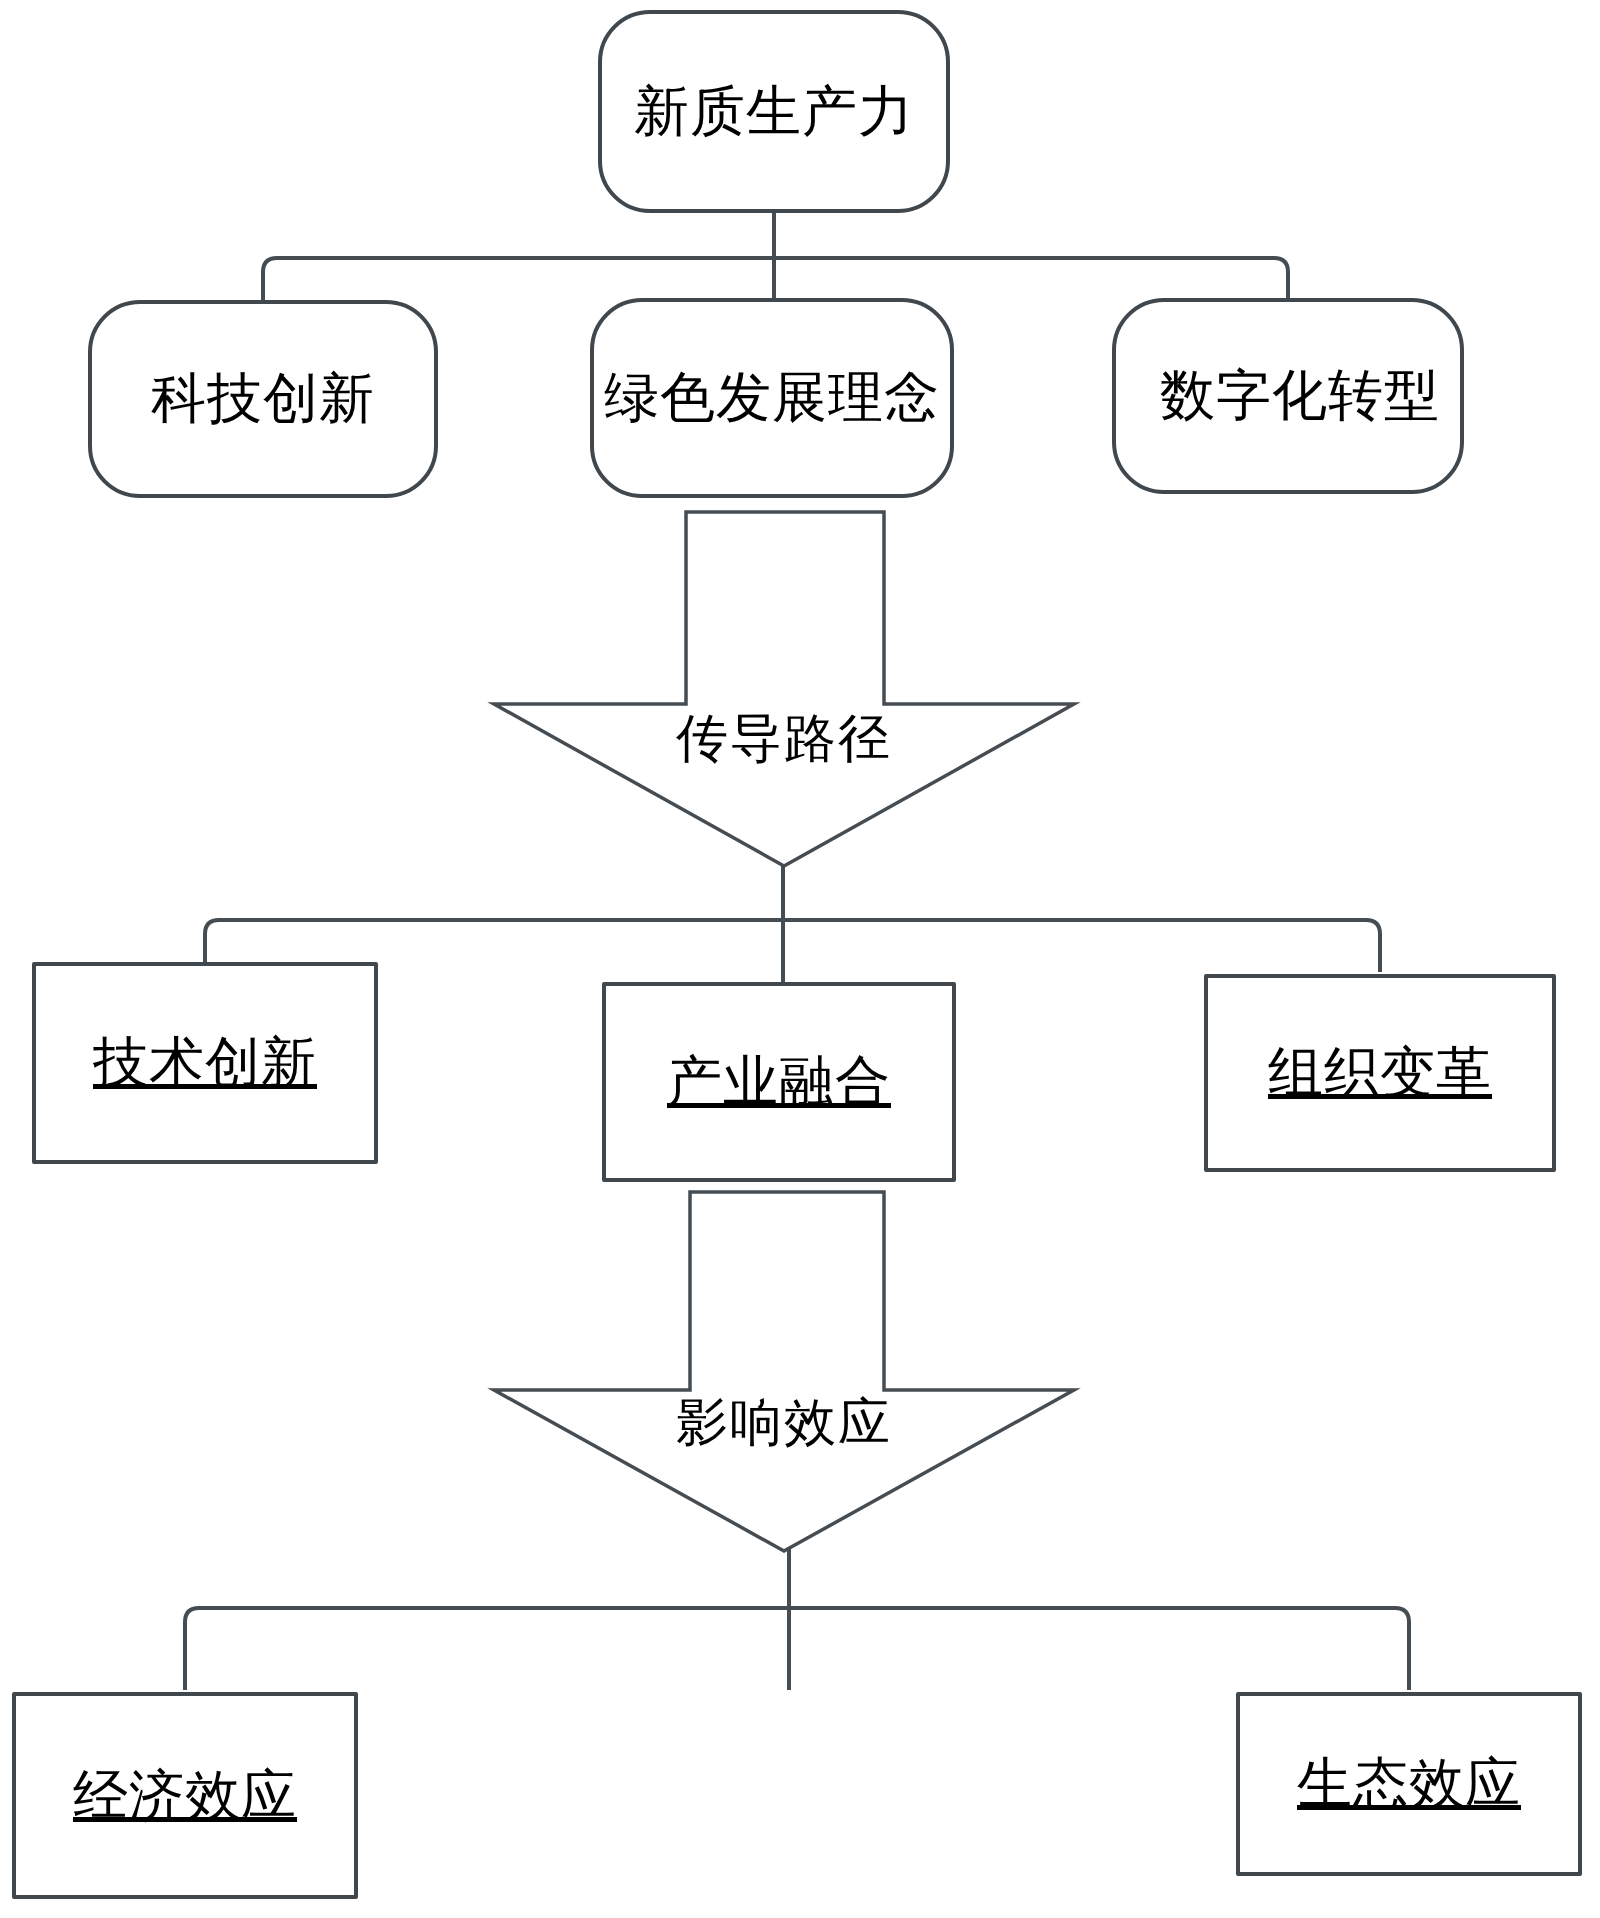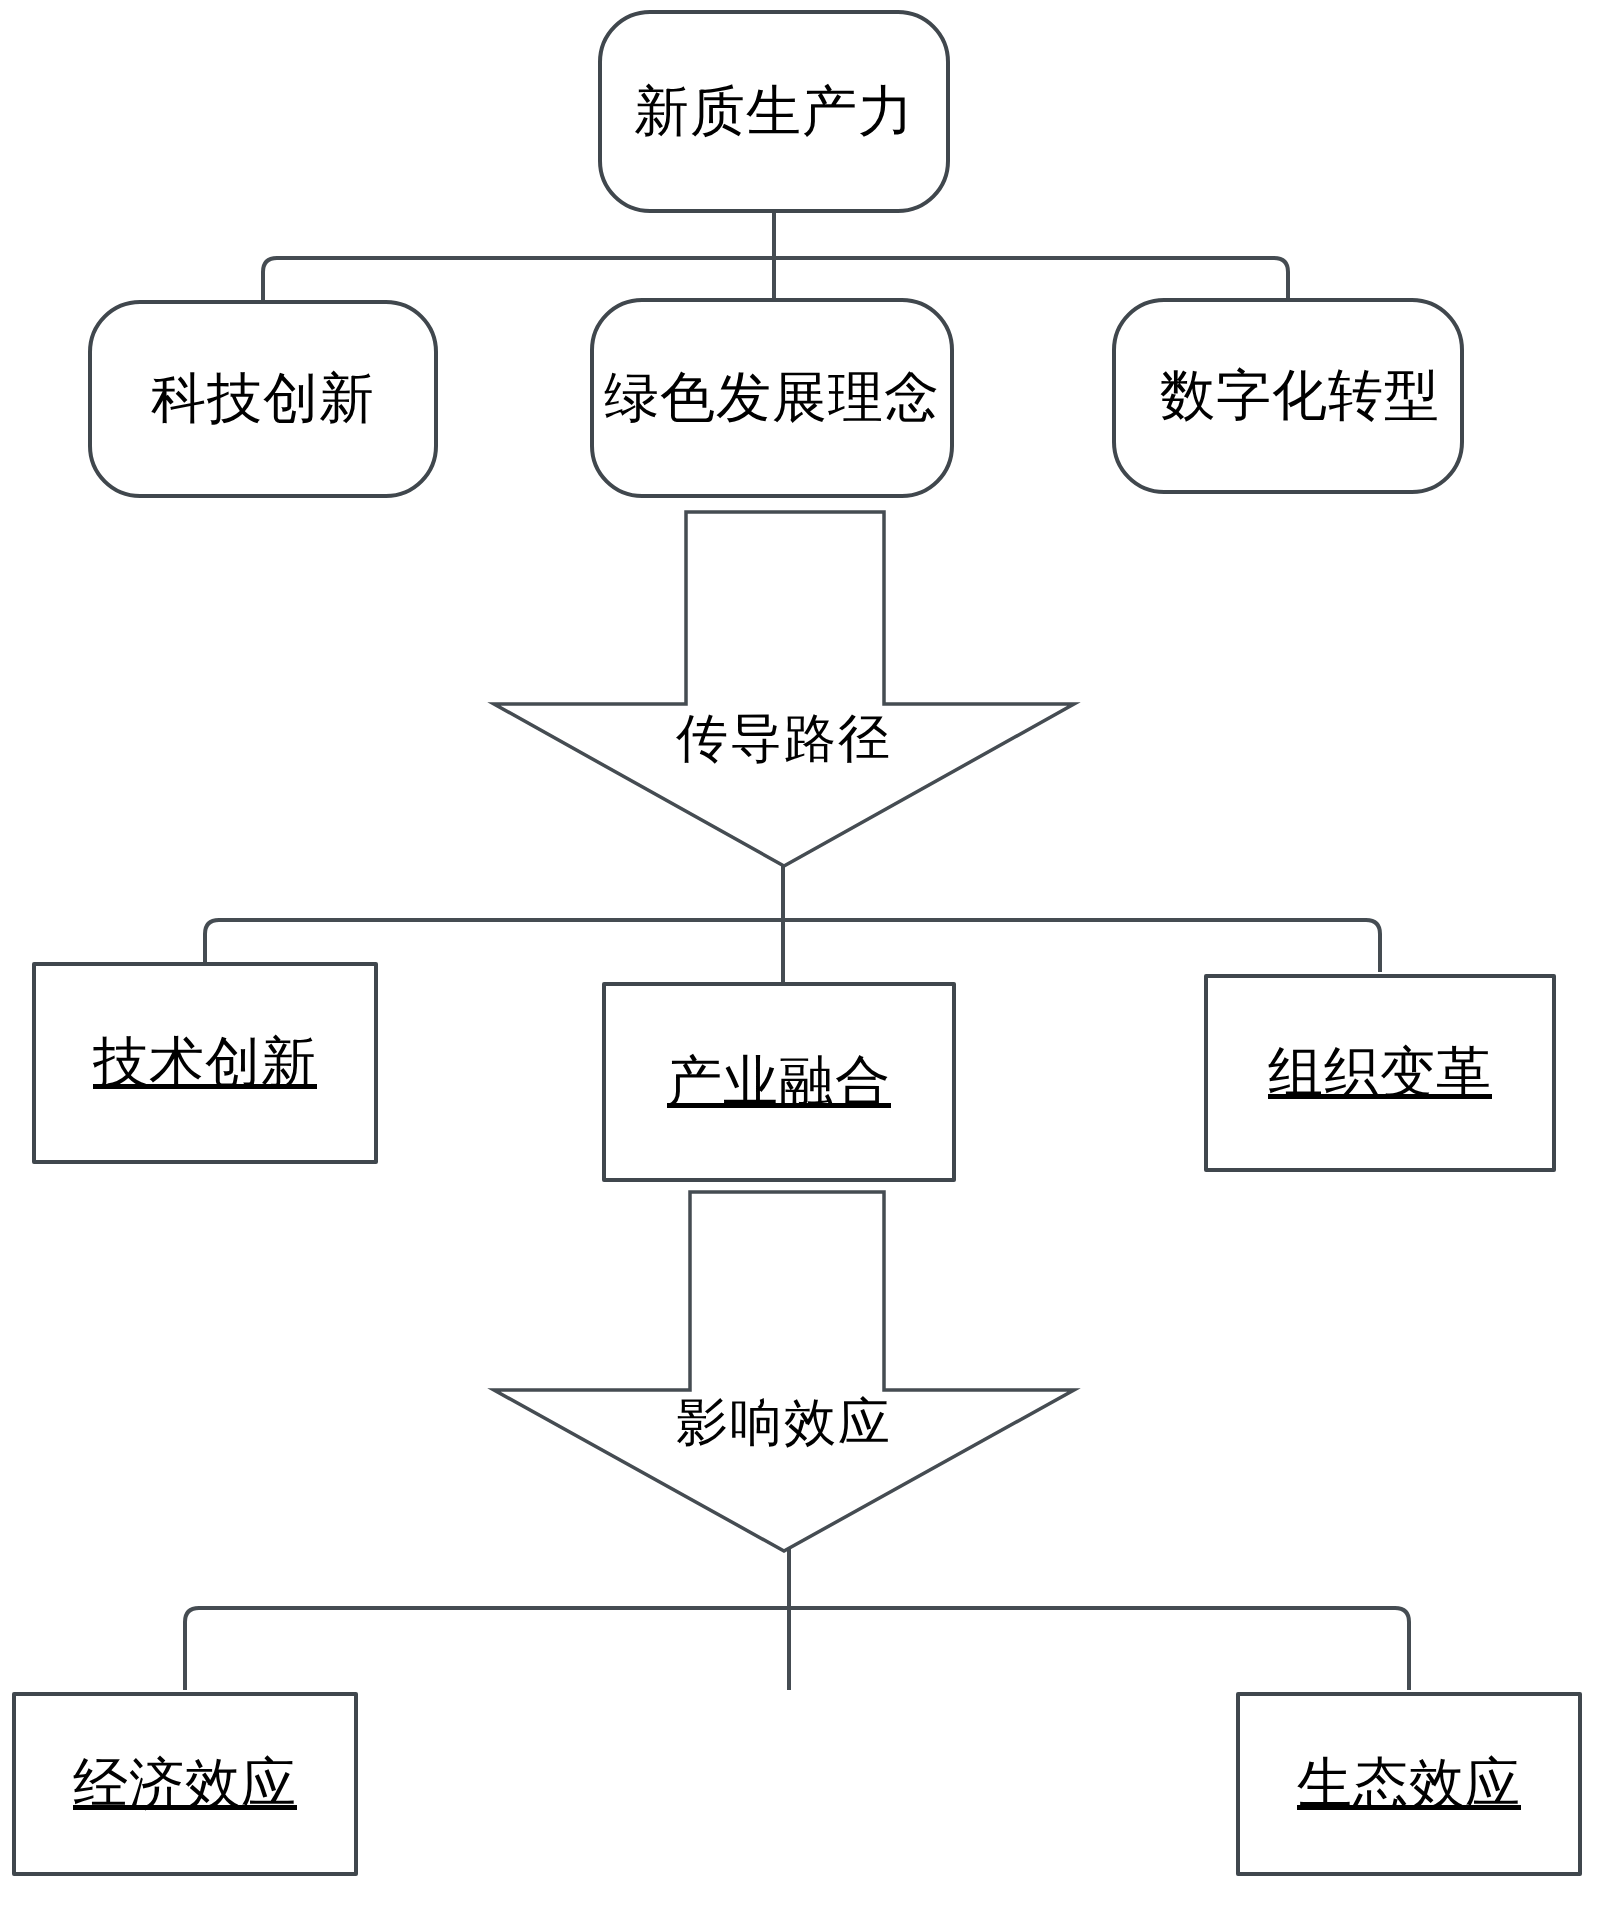--- a/index.html
+++ b/index.html
@@ -65,16 +65,16 @@
   <div class="node rounded" style="left:1112px; top:298px; width:352px; height:196px;padding-left:24px;">数字化转型</div>
 
   <div class="arrow-label" style="left:584px; top:710px;">传导路径</div>
 
   <div class="node rect" style="left:32px; top:962px; width:346px; height:202px;">技术创新</div>
   <div class="node rect" style="left:602px; top:982px; width:354px; height:200px;text-align:right;">产业融合</div>
   <div class="node rect" style="left:1204px; top:974px; width:352px; height:198px;">组织变革</div>
 
   <div class="arrow-label" style="left:584px; top:1394px;">影响效应</div>
 
-  <div class="node rect" style="left:12px; top:1692px; width:346px; height:184px;">经济效应</div>
+  <div class="node rect" style="left:12px; top:1692px; width:346px; height:207px;">经济效应</div>
   <div class="node rect" style="left:1236px; top:1692px; width:346px; height:184px;">生态效应</div>
 
 </div>
 
 </body></html>

